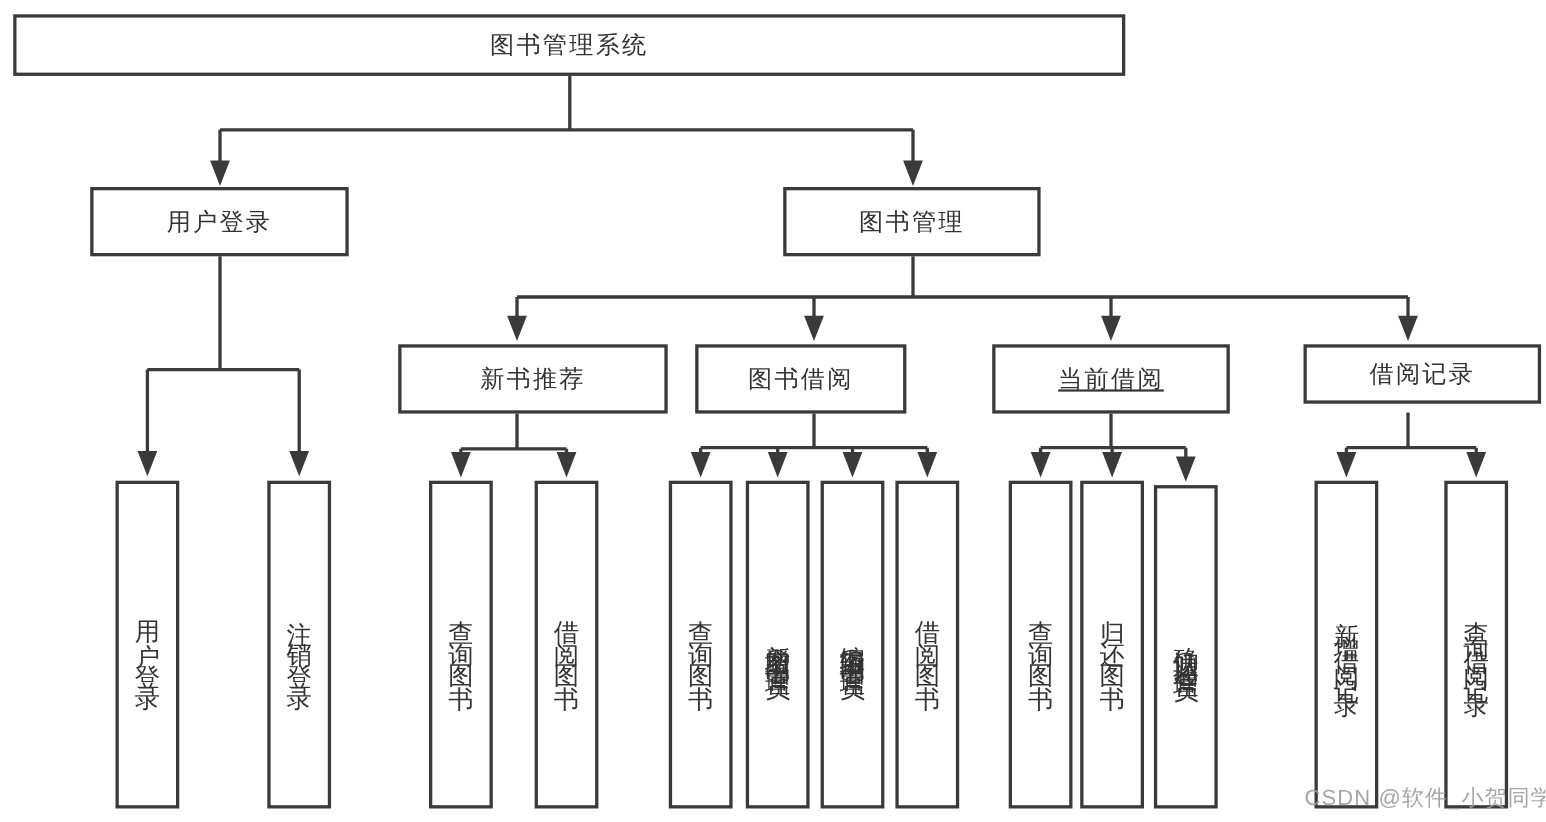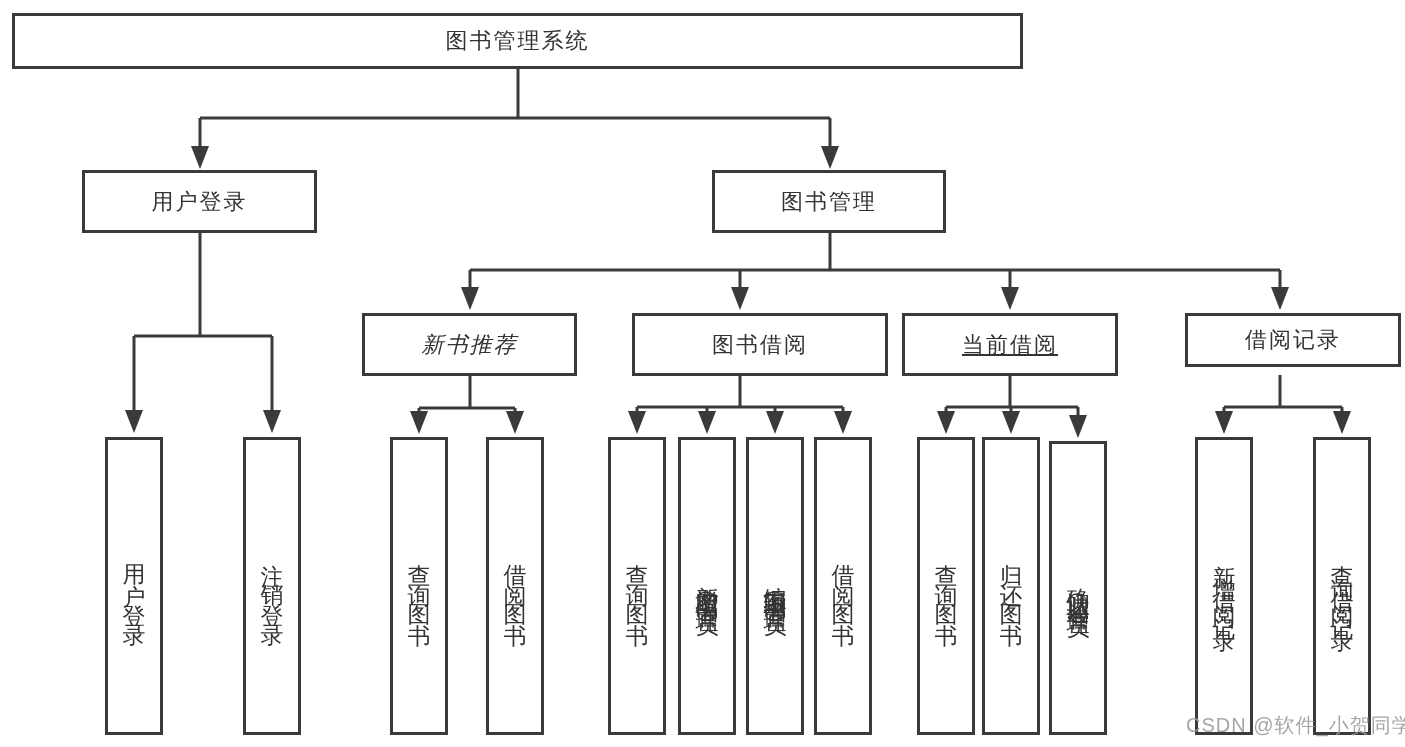--- a/index.html
+++ b/index.html
@@ -66,24 +66,24 @@
     <span>图书管理系统</span>
   </div>
 
   <div class="node hnode" style="left:82px;top:170px;width:235px;height:63px;">
     <span>用户登录</span>
   </div>
   <div class="node hnode" style="left:712px;top:170px;width:234px;height:63px;font-family:Liberation Serif, serif;">
     <span>图书管理</span>
   </div>
 
-  <div class="node hnode" style="left:362px;top:313px;width:215px;height:63px;font-style:italic;">
+  <div class="node hnode" style="left:362px;top:313px;width:245px;height:63px;">
     <span>新书推荐</span>
   </div>
-  <div class="node hnode" style="left:632px;top:313px;width:256px;height:63px;">
+  <div class="node hnode" style="left:632px;top:313px;width:192px;height:63px;">
     <span>图书借阅</span>
   </div>
   <div class="node hnode" style="left:902px;top:313px;width:216px;height:63px;text-decoration:underline;">
     <span>当前借阅</span>
   </div>
   <div class="node hnode" style="left:1185px;top:313px;width:216px;height:54px;">
     <span>借阅记录</span>
   </div>
 
   <div class="node vnode ls4" style="left:105px;top:437px;width:58px;height:298px;">

